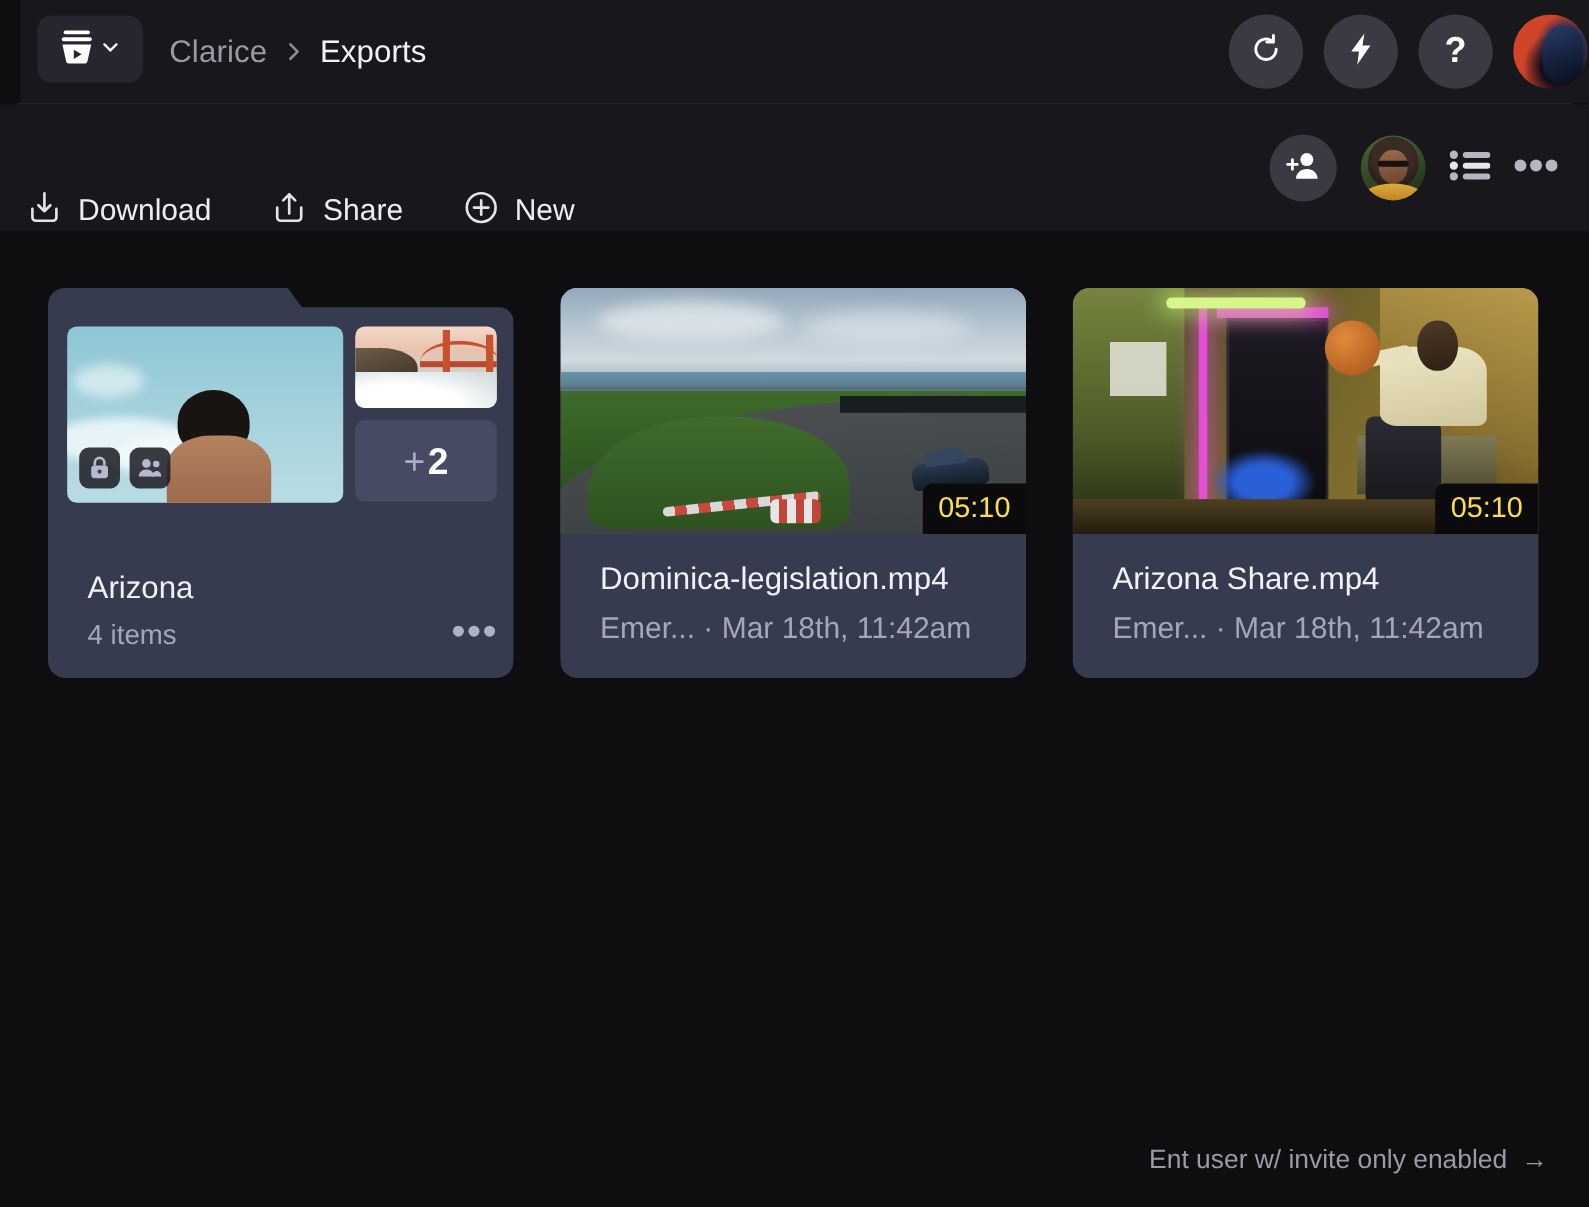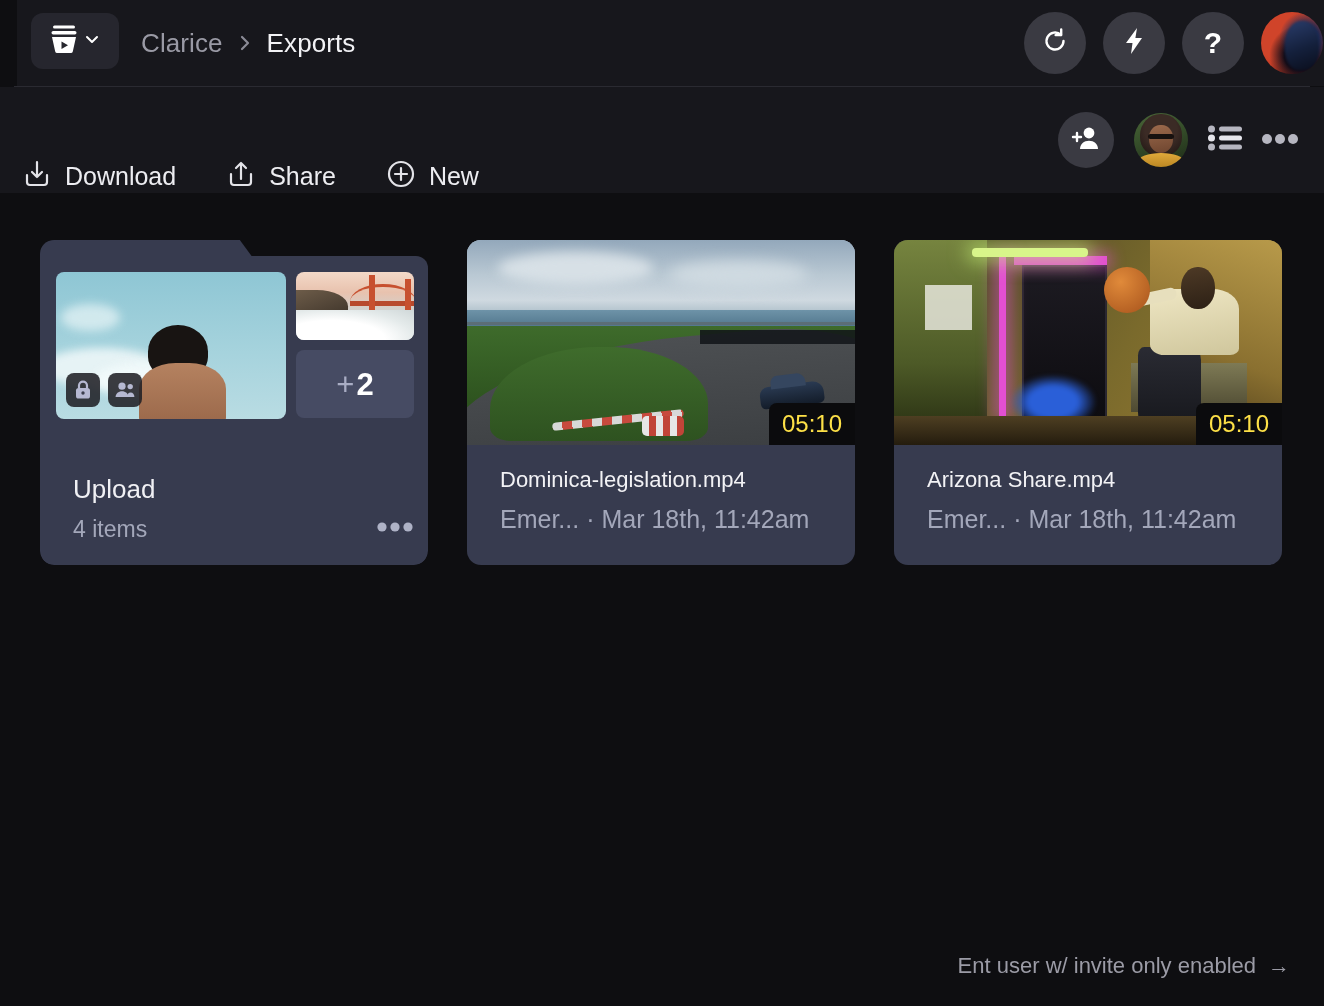--- a/index.html
+++ b/index.html
@@ -182,21 +182,21 @@
 
   
   .asset-card { width: 388px; height: 325px; border-radius: 14px; overflow: hidden; background:#373b4f; cursor: pointer; position: relative; }
   .asset-thumb { width: 388px; height: 205px; position: relative; overflow: hidden; }
   .duration {
     position: absolute; right: 0px; bottom: 0px;
     background: #0b0b0d; color: #fde047; font-size: 24px;
     padding: 7px 13px; border-radius: 8px 0 0 0;
   }
   .asset-info { padding: 22px 33px 0 33px; }
-  .asset-title { font-size: 22px; color: #f2f2f5; white-space: nowrap; }
+  .asset-title { font-size: 26px; color: #f2f2f5; white-space: nowrap; }
   .asset-sub { font-size: 25px; color: #a3a7ba; margin-top: 12px; white-space: nowrap; }
 
   
   .rt { position:absolute; inset:0; background: linear-gradient(180deg,#a9bfcf 0%, #c3d2db 22%, #9fb6c4 40%, #2f4a22 41%, #3d5d2a 100%); }
   .rt-sky { position:absolute; left:0; top:0; width:100%; height:42%; background: linear-gradient(180deg,#93a8bb 0%,#b9c8d3 40%,#cfd9e0 70%, #8fa8b6 100%); }
   .rt-cloud1 { position:absolute; left:8%; top:6%; width:40%; height:16%; background:#d7e0e6; border-radius:50%; filter:blur(6px); }
   .rt-cloud2 { position:absolute; left:52%; top:10%; width:36%; height:14%; background:#cfdae1; border-radius:50%; filter:blur(7px); }
   .rt-sea { position:absolute; left:0; top:34%; width:100%; height:8%; background: linear-gradient(180deg,#6e93a8,#53788e); }
   .rt-grass { position:absolute; left:0; top:42%; width:100%; height:58%; background: linear-gradient(180deg,#3e6b2b 0%, #2f5520 60%, #24421a 100%); }
   .rt-track {
@@ -422,21 +422,21 @@
             <span class="gg-surf"></span>
           </div>
           <div class="plus-tile">
             <span class="plus-sign">+</span>
             <span class="plus-num">2</span>
           </div>
         </div>
       </div>
 
       <div class="folder-meta">
-        <div class="folder-title">Upload</div>
+        <div class="folder-title">Arizona</div>
         <div class="folder-sub">4 items</div>
         <span class="folder-dots">
           <svg width="36" height="12" viewBox="0 0 36 12" fill="none">
             <circle cx="5" cy="6" r="4.6" fill="#aeb2c6"></circle>
             <circle cx="18" cy="6" r="4.6" fill="#aeb2c6"></circle>
             <circle cx="31" cy="6" r="4.6" fill="#aeb2c6"></circle>
           </svg>
         </span>
       </div>
     </div>

